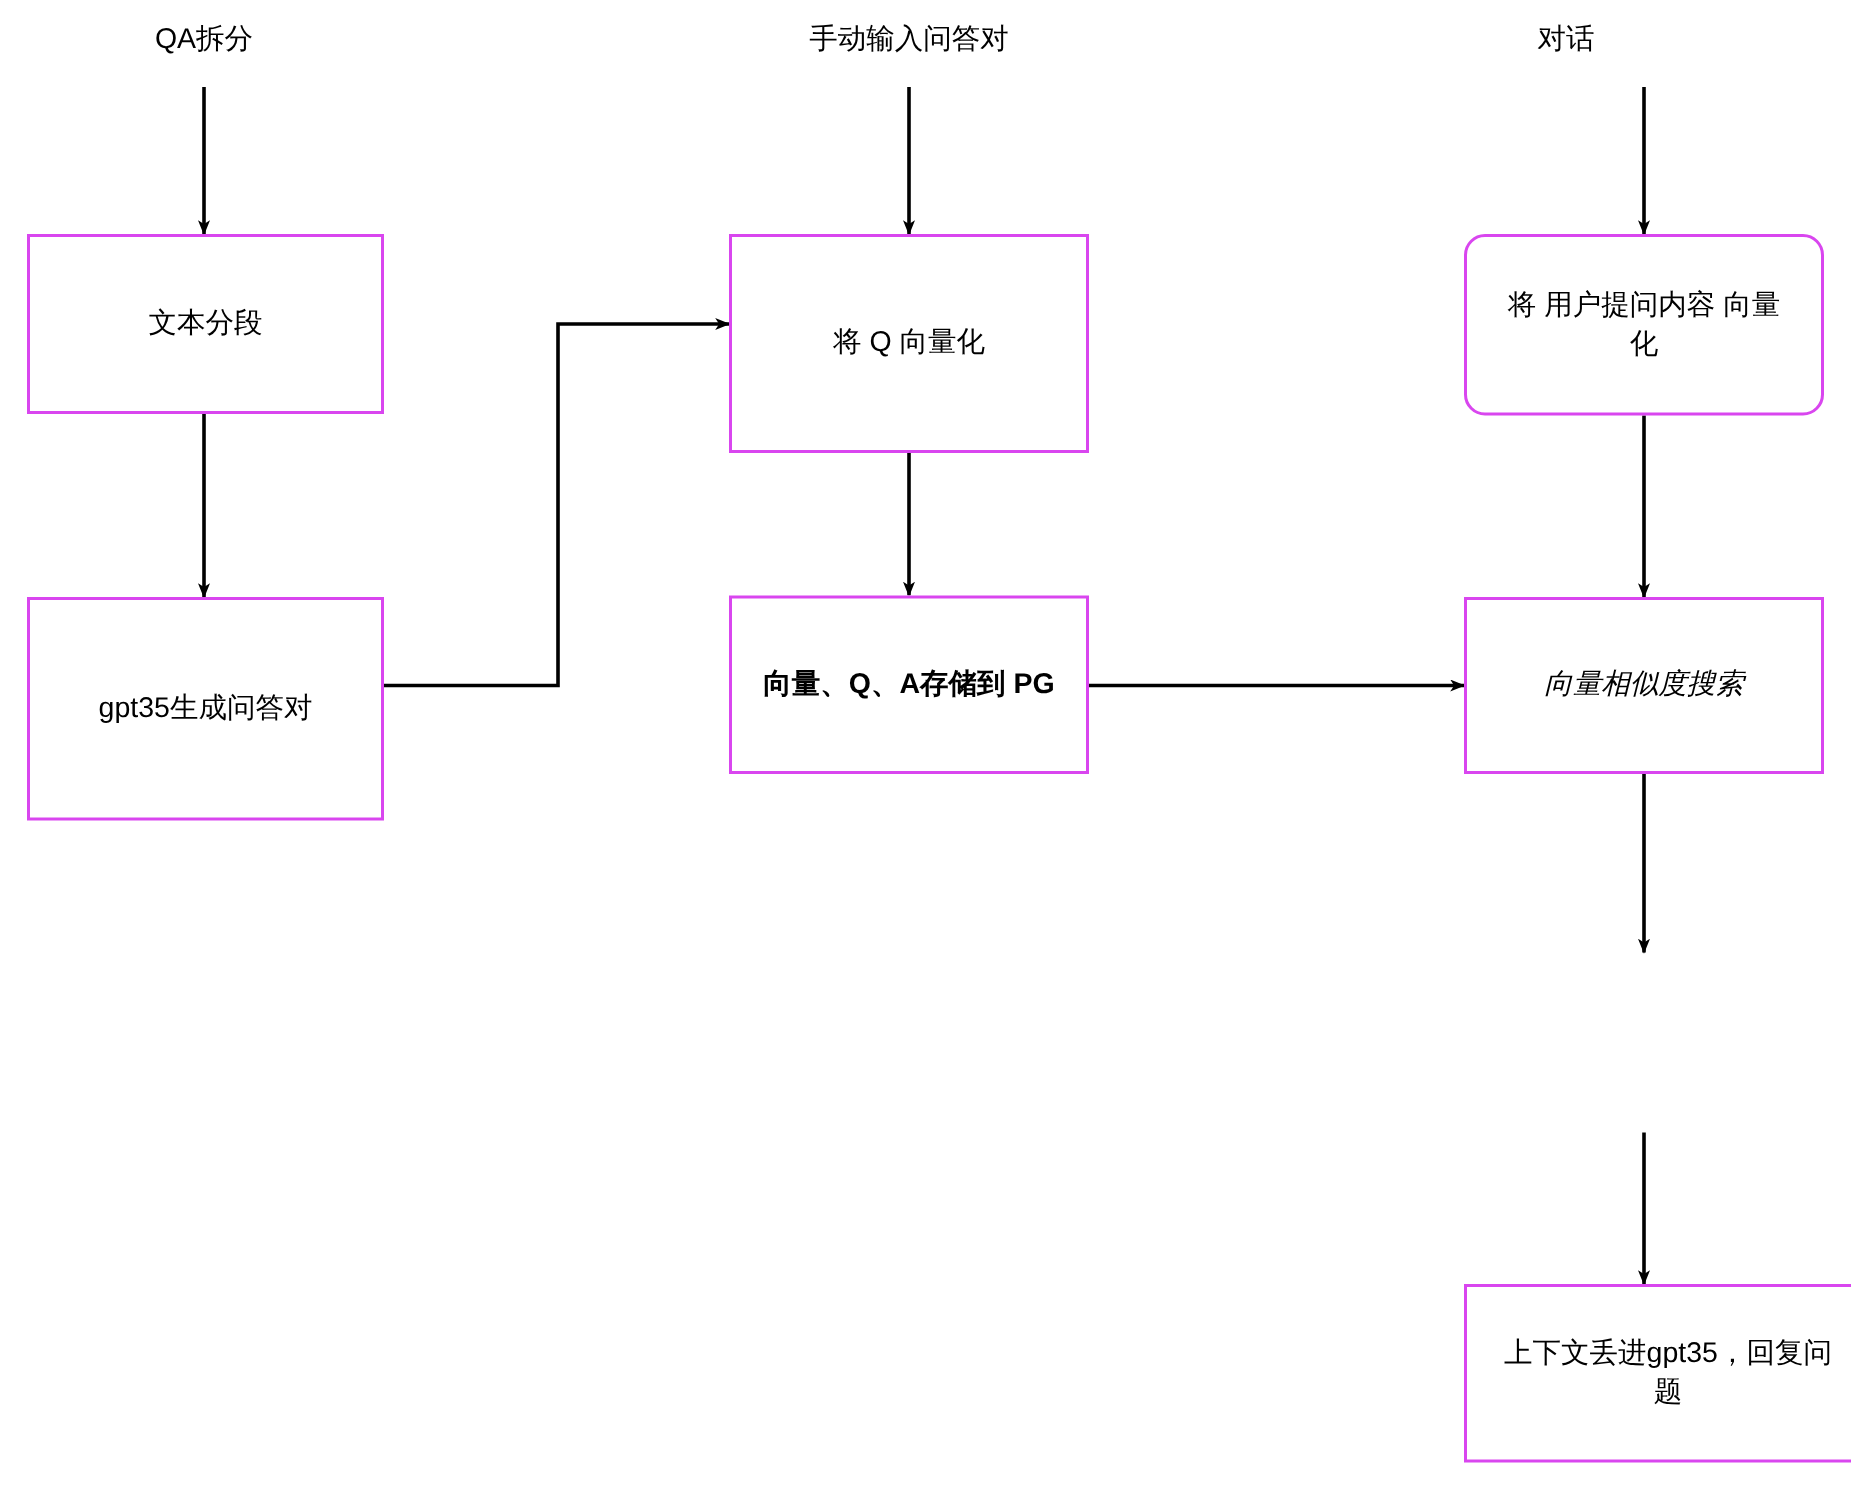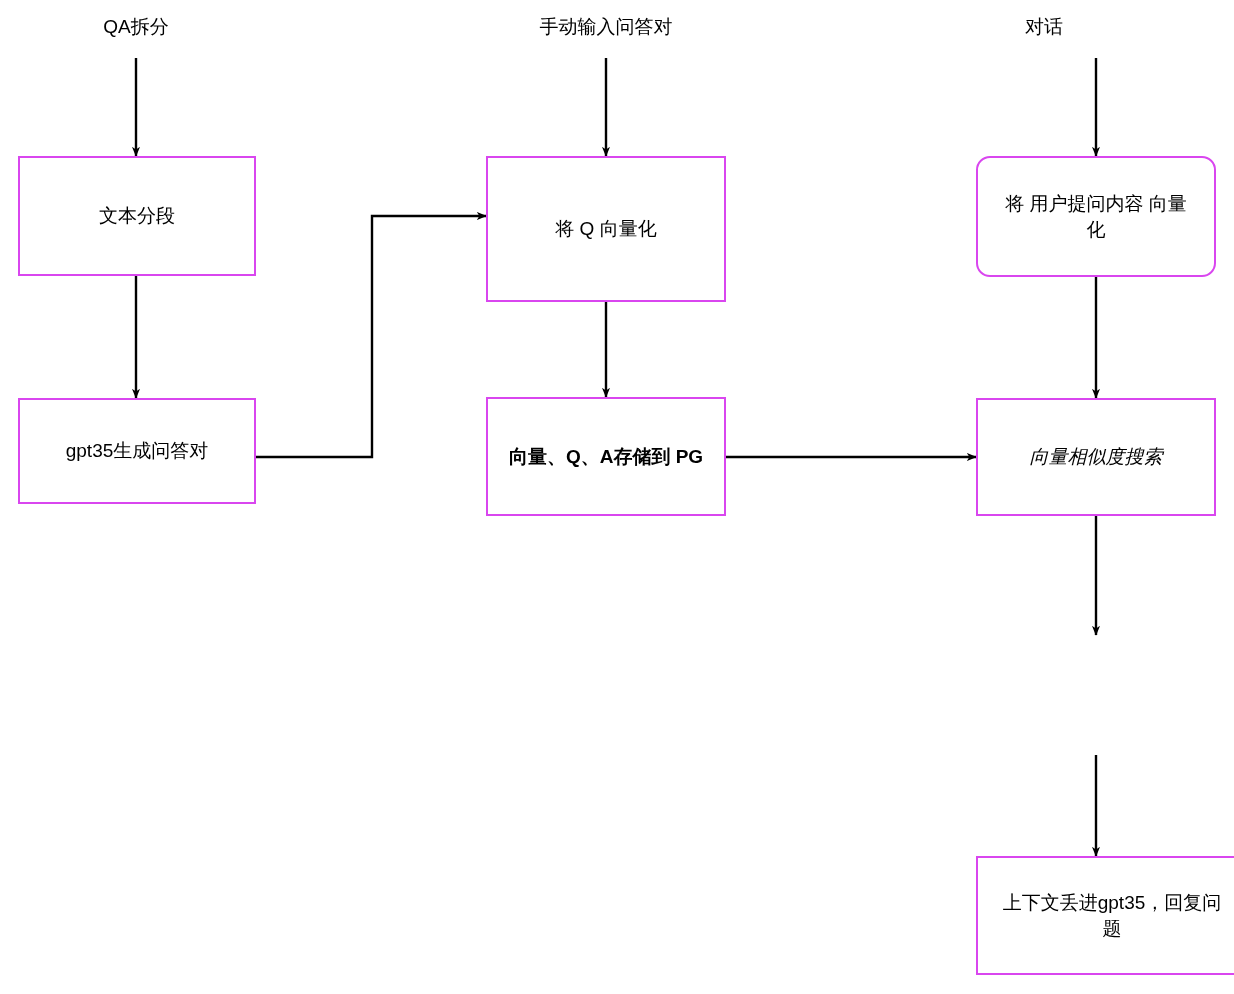--- a/index.html
+++ b/index.html
@@ -92,21 +92,21 @@
   <div class="edge-label" style="left:136px; top:16px;">QA拆分</div>
 
   <div class="edge-label" style="left:606px; top:16px;">手动输入问答对</div>
 
   <div class="edge-label" style="left:1044px; top:16px;text-align:right;">对话</div>
 
   <div class="node" style="left:18px; top:156px; width:238px; height:120px;">
     <span class="node-label">文本分段</span>
   </div>
 
-  <div class="node" style="left:18px; top:398px; width:238px; height:106px;">
+  <div class="node" style="left:18px; top:398px; width:238px; height:149px;">
     <span class="node-label">gpt35生成问答对</span>
   </div>
 
   <div class="node" style="left:486px; top:156px; width:240px; height:146px;">
     <span class="node-label">将 Q 向量化</span>
   </div>
 
   <div class="node" style="left:486px; top:397px; width:240px; height:119px;font-weight:bold;">
     <span class="node-label">向量、Q、A存储到 PG</span>
   </div>

